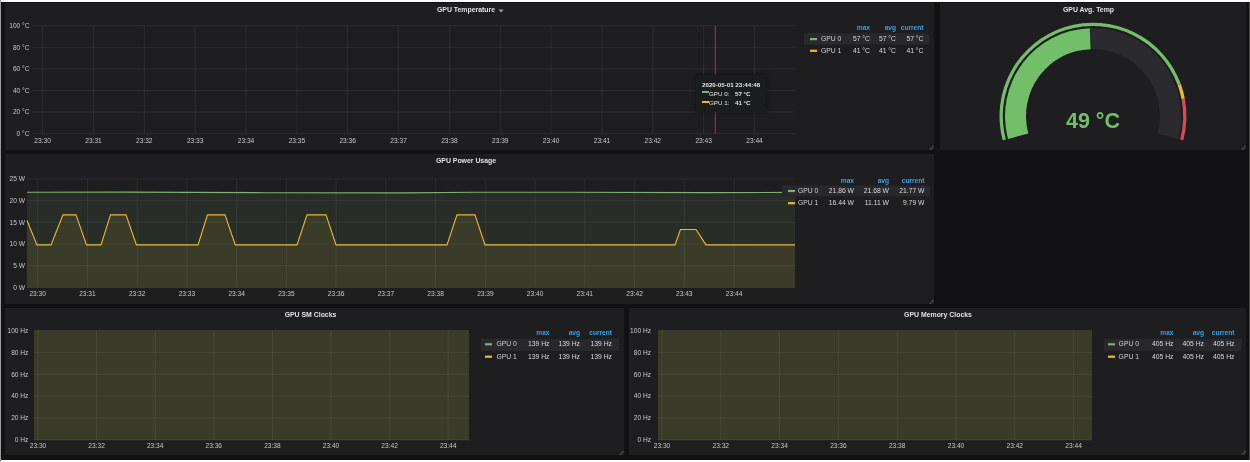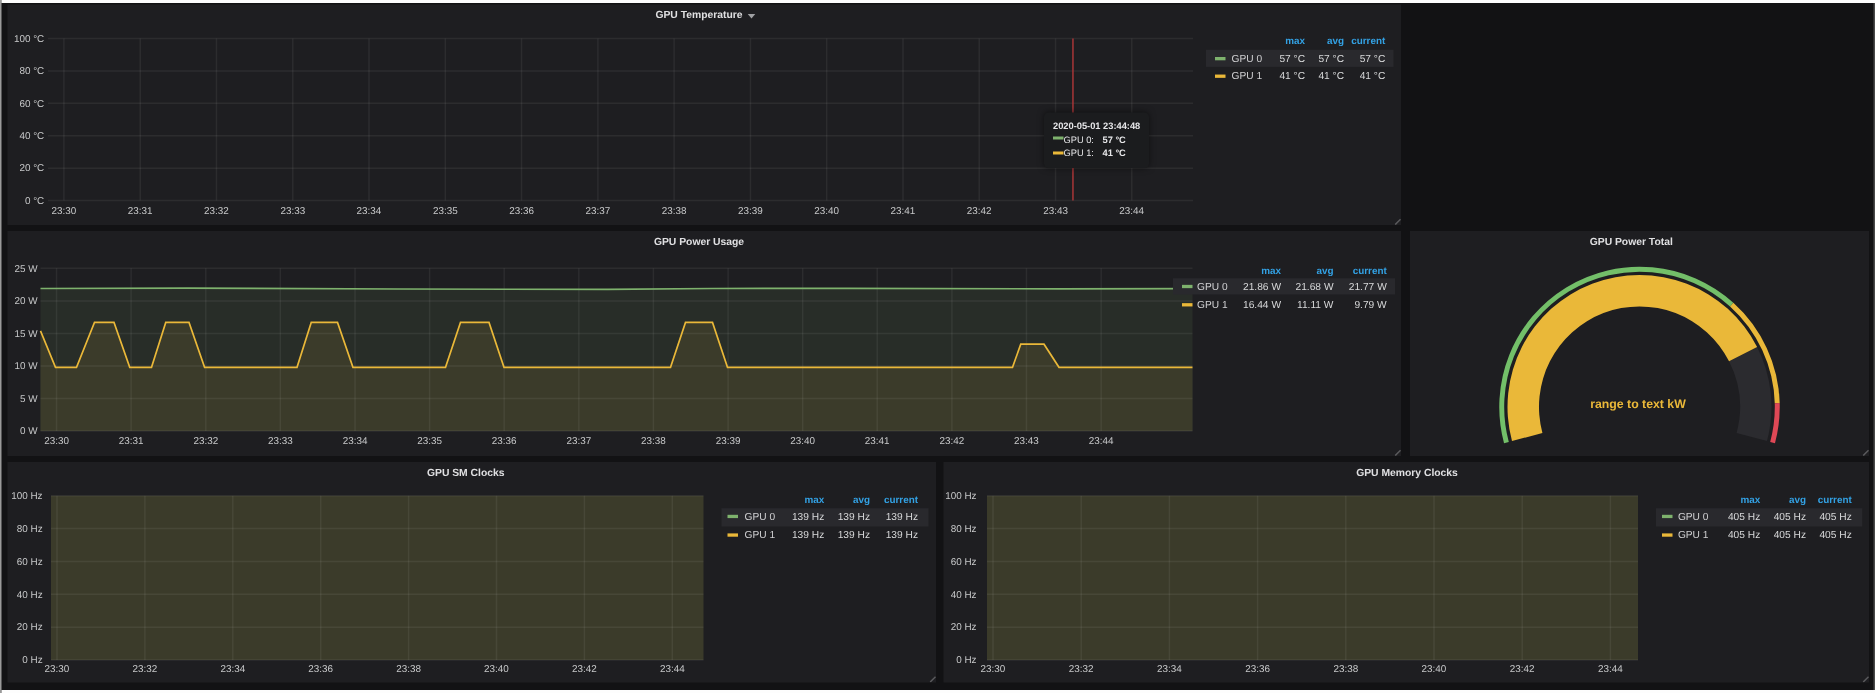--- a/index.html
+++ b/index.html
@@ -67,20 +67,32 @@
         <text x="891.0" y="38.2" font-size="6.8" fill="#d8d9da" text-anchor="end" font-weight="normal">57 °C</text>
         <text x="918.5" y="38.2" font-size="6.8" fill="#d8d9da" text-anchor="end" font-weight="normal">57 °C</text>
         <rect x="805" y="46.699999999999996" width="7" height="2.2" fill="#eab839"></rect>
         <text x="816.0" y="49.9" font-size="6.8" fill="#d0d0d2" text-anchor="start" font-weight="normal">GPU 1</text>
         <text x="865.0" y="49.9" font-size="6.8" fill="#d8d9da" text-anchor="end" font-weight="normal">41 °C</text>
         <text x="891.0" y="49.9" font-size="6.8" fill="#d8d9da" text-anchor="end" font-weight="normal">41 °C</text>
         <text x="918.5" y="49.9" font-size="6.8" fill="#d8d9da" text-anchor="end" font-weight="normal">41 °C</text>
       </svg>
       <div style="position:absolute;right:1px;bottom:1px;width:5px;height:5px;border-right:1px solid #6a6a6d;opacity:.8;transform:rotate(45deg)"></div>
     </div>
+<div style="position:absolute;left:939px;top:3px;width:306px;height:147px;background:#1e1e21;overflow:hidden">
+      <svg width="306" height="147" viewBox="0 0 306 147" style="position:absolute;left:0;top:0">
+        <text x="148.5" y="9.2" font-size="6.9" fill="#e0e0e2" text-anchor="middle" font-weight="bold">GPU Avg. Temp</text>
+        <path d="M 62.69 137.30 A 93.5 93.5 0 0 1 240.82 81.01 L 237.72 82.15 A 90.2 90.2 0 0 0 65.87 136.45 Z" fill="#73bf69"></path>
+        <path d="M 240.82 81.01 A 93.5 93.5 0 0 1 244.83 95.53 L 241.59 96.15 A 90.2 90.2 0 0 0 237.72 82.15 Z" fill="#eab839"></path>
+        <path d="M 244.83 95.53 A 93.5 93.5 0 0 1 243.31 137.30 L 240.13 136.45 A 90.2 90.2 0 0 0 241.59 96.15 Z" fill="#df4856"></path>
+        <path d="M 149.78 25.16 A 88.0 88.0 0 0 1 238.00 135.88 L 217.72 130.44 A 67.0 67.0 0 0 0 150.54 46.14 Z" fill="#2b2b2f"></path>
+        <path d="M 68.00 135.88 A 88.0 88.0 0 0 1 149.78 25.16 L 150.54 46.14 A 67.0 67.0 0 0 0 88.28 130.44 Z" fill="#73bf69"></path>
+        <text x="153.0" y="125.4" font-size="21.5" fill="#73bf69" text-anchor="middle" font-weight="bold">49 °C</text>
+      </svg>
+      <div style="position:absolute;right:1px;bottom:1px;width:5px;height:5px;border-right:1px solid #6a6a6d;opacity:.8;transform:rotate(45deg)"></div>
+    </div>
 <div style="position:absolute;left:4px;top:154px;width:929px;height:150px;background:#1e1e21;overflow:hidden">
       <svg width="929" height="150" viewBox="0 0 929 150" style="position:absolute;left:0;top:0">
         <text x="461.0" y="9.2" font-size="6.9" fill="#e0e0e2" text-anchor="middle" font-weight="bold">GPU Power Usage</text>
         <polygon points="22,38.3 120,38.1 260,38.7 400,38.9 470,38.3 560,38.2 700,38.6 790,38.4 790,133.4 22,133.4" fill="#282d28"></polygon>
         <polygon points="22.0,66.56 32.0,90.87 46.0,90.87 58.0,60.92 71.0,60.92 81.5,90.87 96.0,90.87 105.5,60.92 121.0,60.92 131.4,90.87 193.0,90.87 202.5,60.92 220.0,60.92 230.3,90.87 292.0,90.87 302.0,60.92 321.0,60.92 331.0,90.87 442.0,90.87 452.0,60.92 470.0,60.92 480.0,90.87 670.0,90.87 675.5,75.46 691.0,75.46 701.0,90.87 790.0,90.91 790,133.4 22,133.4" fill="#3b3b2a"></polygon>
         <line x1="22" y1="24.9" x2="790" y2="24.9" stroke="rgba(255,255,255,0.062)" stroke-width="1"></line>
         <text x="20.0" y="27.1" font-size="6.6" fill="#c7c8c9" text-anchor="end" font-weight="normal">25 W</text>
         <line x1="22" y1="46.6" x2="790" y2="46.6" stroke="rgba(255,255,255,0.062)" stroke-width="1"></line>
         <text x="20.0" y="48.8" font-size="6.6" fill="#c7c8c9" text-anchor="end" font-weight="normal">20 W</text>
         <line x1="22" y1="68.3" x2="790" y2="68.3" stroke="rgba(255,255,255,0.062)" stroke-width="1"></line>
@@ -133,32 +145,20 @@
         <text x="884.0" y="39.1" font-size="6.8" fill="#d8d9da" text-anchor="end" font-weight="normal">21.68 W</text>
         <text x="919.5" y="39.1" font-size="6.8" fill="#d8d9da" text-anchor="end" font-weight="normal">21.77 W</text>
         <rect x="783" y="48.099999999999994" width="7" height="2.2" fill="#eab839"></rect>
         <text x="793.0" y="51.3" font-size="6.8" fill="#d0d0d2" text-anchor="start" font-weight="normal">GPU 1</text>
         <text x="849.0" y="51.3" font-size="6.8" fill="#d8d9da" text-anchor="end" font-weight="normal">16.44 W</text>
         <text x="884.0" y="51.3" font-size="6.8" fill="#d8d9da" text-anchor="end" font-weight="normal">11.11 W</text>
         <text x="919.5" y="51.3" font-size="6.8" fill="#d8d9da" text-anchor="end" font-weight="normal">9.79 W</text>
       </svg>
       <div style="position:absolute;right:1px;bottom:1px;width:5px;height:5px;border-right:1px solid #6a6a6d;opacity:.8;transform:rotate(45deg)"></div>
     </div>
-<div style="position:absolute;left:939px;top:154px;width:306px;height:150px;background:#1e1e21;overflow:hidden">
-      <svg width="306" height="150" viewBox="0 0 306 150" style="position:absolute;left:0;top:0">
-        <text x="147.5" y="9.2" font-size="6.9" fill="#e0e0e2" text-anchor="middle" font-weight="bold">GPU Power Total</text>
-        <path d="M 62.69 141.50 A 93.5 93.5 0 0 1 215.56 47.82 L 213.36 50.27 A 90.2 90.2 0 0 0 65.87 140.65 Z" fill="#73bf69"></path>
-        <path d="M 215.56 47.82 A 93.5 93.5 0 0 1 246.46 114.71 L 243.17 114.80 A 90.2 90.2 0 0 0 213.36 50.27 Z" fill="#eab839"></path>
-        <path d="M 246.46 114.71 A 93.5 93.5 0 0 1 243.31 141.50 L 240.13 140.65 A 90.2 90.2 0 0 0 243.17 114.80 Z" fill="#df4856"></path>
-        <path d="M 231.41 77.35 A 88.0 88.0 0 0 1 238.00 140.08 L 217.72 134.64 A 67.0 67.0 0 0 0 212.70 86.88 Z" fill="#2b2b2f"></path>
-        <path d="M 68.00 140.08 A 88.0 88.0 0 0 1 231.41 77.35 L 212.70 86.88 A 67.0 67.0 0 0 0 88.28 134.64 Z" fill="#eab839"></path>
-        <text x="152.0" y="117.8" font-size="8.2" fill="#eab839" text-anchor="middle" font-weight="bold">range to text kW</text>
-      </svg>
-      <div style="position:absolute;right:1px;bottom:1px;width:5px;height:5px;border-right:1px solid #6a6a6d;opacity:.8;transform:rotate(45deg)"></div>
-    </div>
 <div style="position:absolute;left:4px;top:308px;width:619px;height:147px;background:#1e1e21;overflow:hidden">
       <svg width="619" height="147" viewBox="0 0 619 147" style="position:absolute;left:0;top:0">
         <text x="305.5" y="9.2" font-size="6.9" fill="#e0e0e2" text-anchor="middle" font-weight="bold">GPU SM Clocks</text>
         <rect x="29" y="22.5" width="435" height="109.5" fill="#3b3b2a"></rect>
         <line x1="29" y1="22.5" x2="464" y2="22.5" stroke="rgba(255,255,255,0.062)" stroke-width="1"></line>
         <text x="23.4" y="24.7" font-size="6.6" fill="#c7c8c9" text-anchor="end" font-weight="normal">100 Hz</text>
         <line x1="29" y1="44.4" x2="464" y2="44.4" stroke="rgba(255,255,255,0.062)" stroke-width="1"></line>
         <text x="23.4" y="46.6" font-size="6.6" fill="#c7c8c9" text-anchor="end" font-weight="normal">80 Hz</text>
         <line x1="29" y1="66.3" x2="464" y2="66.3" stroke="rgba(255,255,255,0.062)" stroke-width="1"></line>
         <text x="23.4" y="68.5" font-size="6.6" fill="#c7c8c9" text-anchor="end" font-weight="normal">60 Hz</text>

